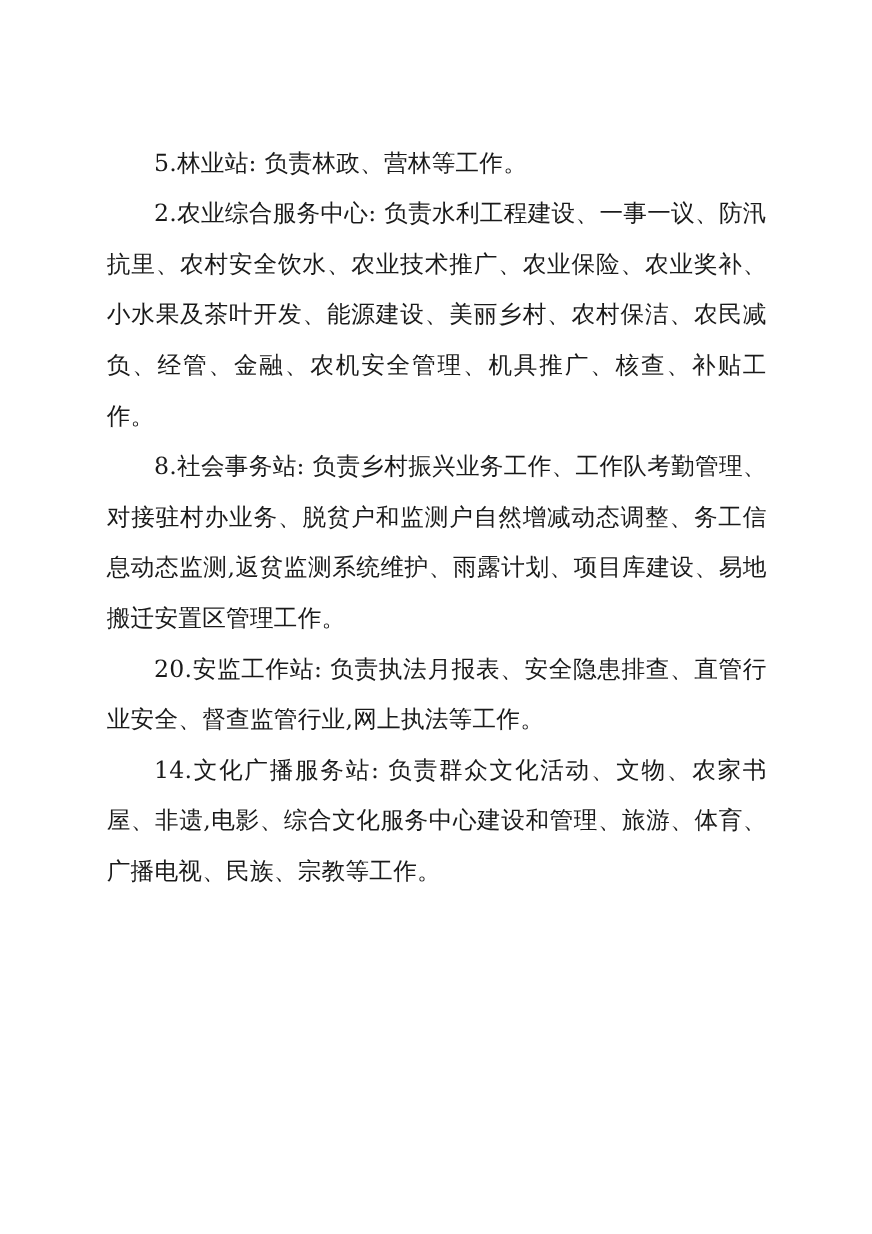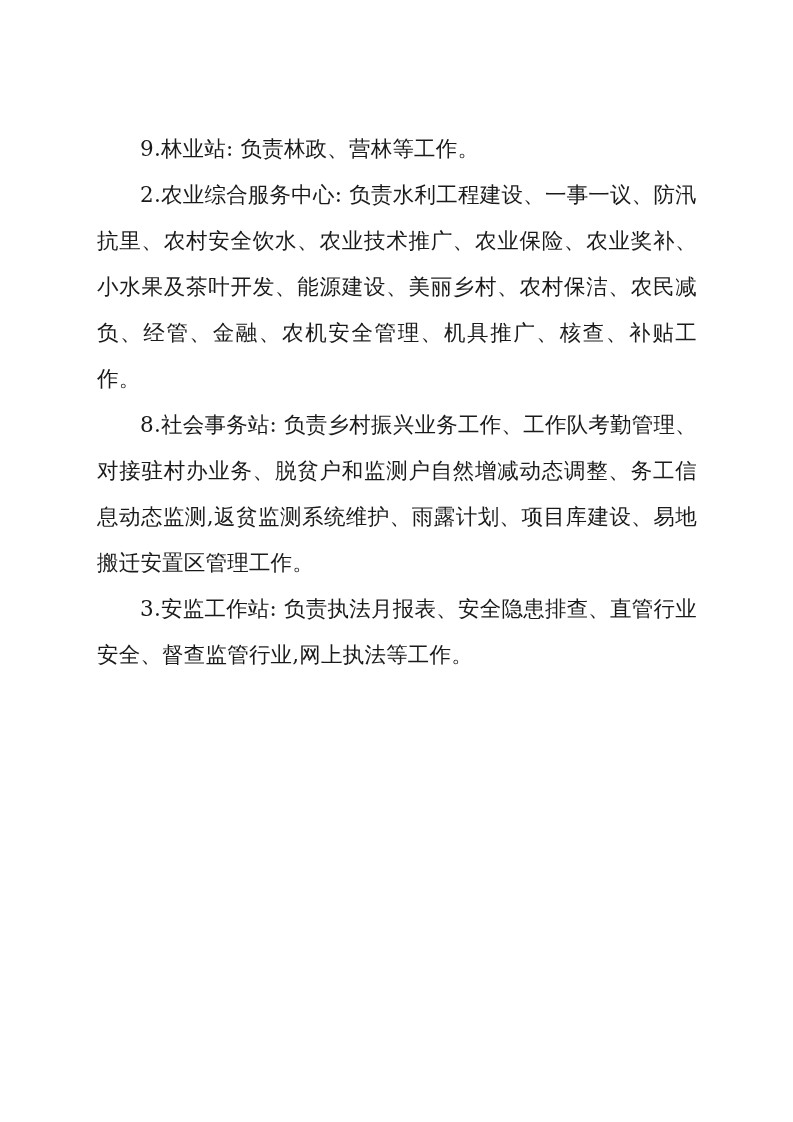--- a/index.html
+++ b/index.html
@@ -32,18 +32,19 @@
     margin: 0 0 0 0;
     letter-spacing: 0.2px;
     font-weight: 500;
   }
 </style>
 </head>
 <body>
 
 <div class="page">
   <div class="content">
-    <p class="para">9.林业站: 负责林政、营林等工作。</p>
+    <p class="para">5.林业站: 负责林政、营林等工作。</p>
     <p class="para">2.农业综合服务中心: 负责水利工程建设、一事一议、防汛抗里、农村安全饮水、农业技术推广、农业保险、农业奖补、小水果及茶叶开发、能源建设、美丽乡村、农村保洁、农民减负、经管、金融、农机安全管理、机具推广、核查、补贴工作。</p>
     <p class="para">8.社会事务站: 负责乡村振兴业务工作、工作队考勤管理、对接驻村办业务、脱贫户和监测户自然增减动态调整、务工信息动态监测,返贫监测系统维护、雨露计划、项目库建设、易地搬迁安置区管理工作。</p>
-    <p class="para">3.安监工作站: 负责执法月报表、安全隐患排查、直管行业安全、督查监管行业,网上执法等工作。</p>
+    <p class="para">20.安监工作站: 负责执法月报表、安全隐患排查、直管行业安全、督查监管行业,网上执法等工作。</p>
+    <p class="para">14.文化广播服务站: 负责群众文化活动、文物、农家书屋、非遗,电影、综合文化服务中心建设和管理、旅游、体育、广播电视、民族、宗教等工作。</p>
   </div>
 </div>
 
 </body></html>

